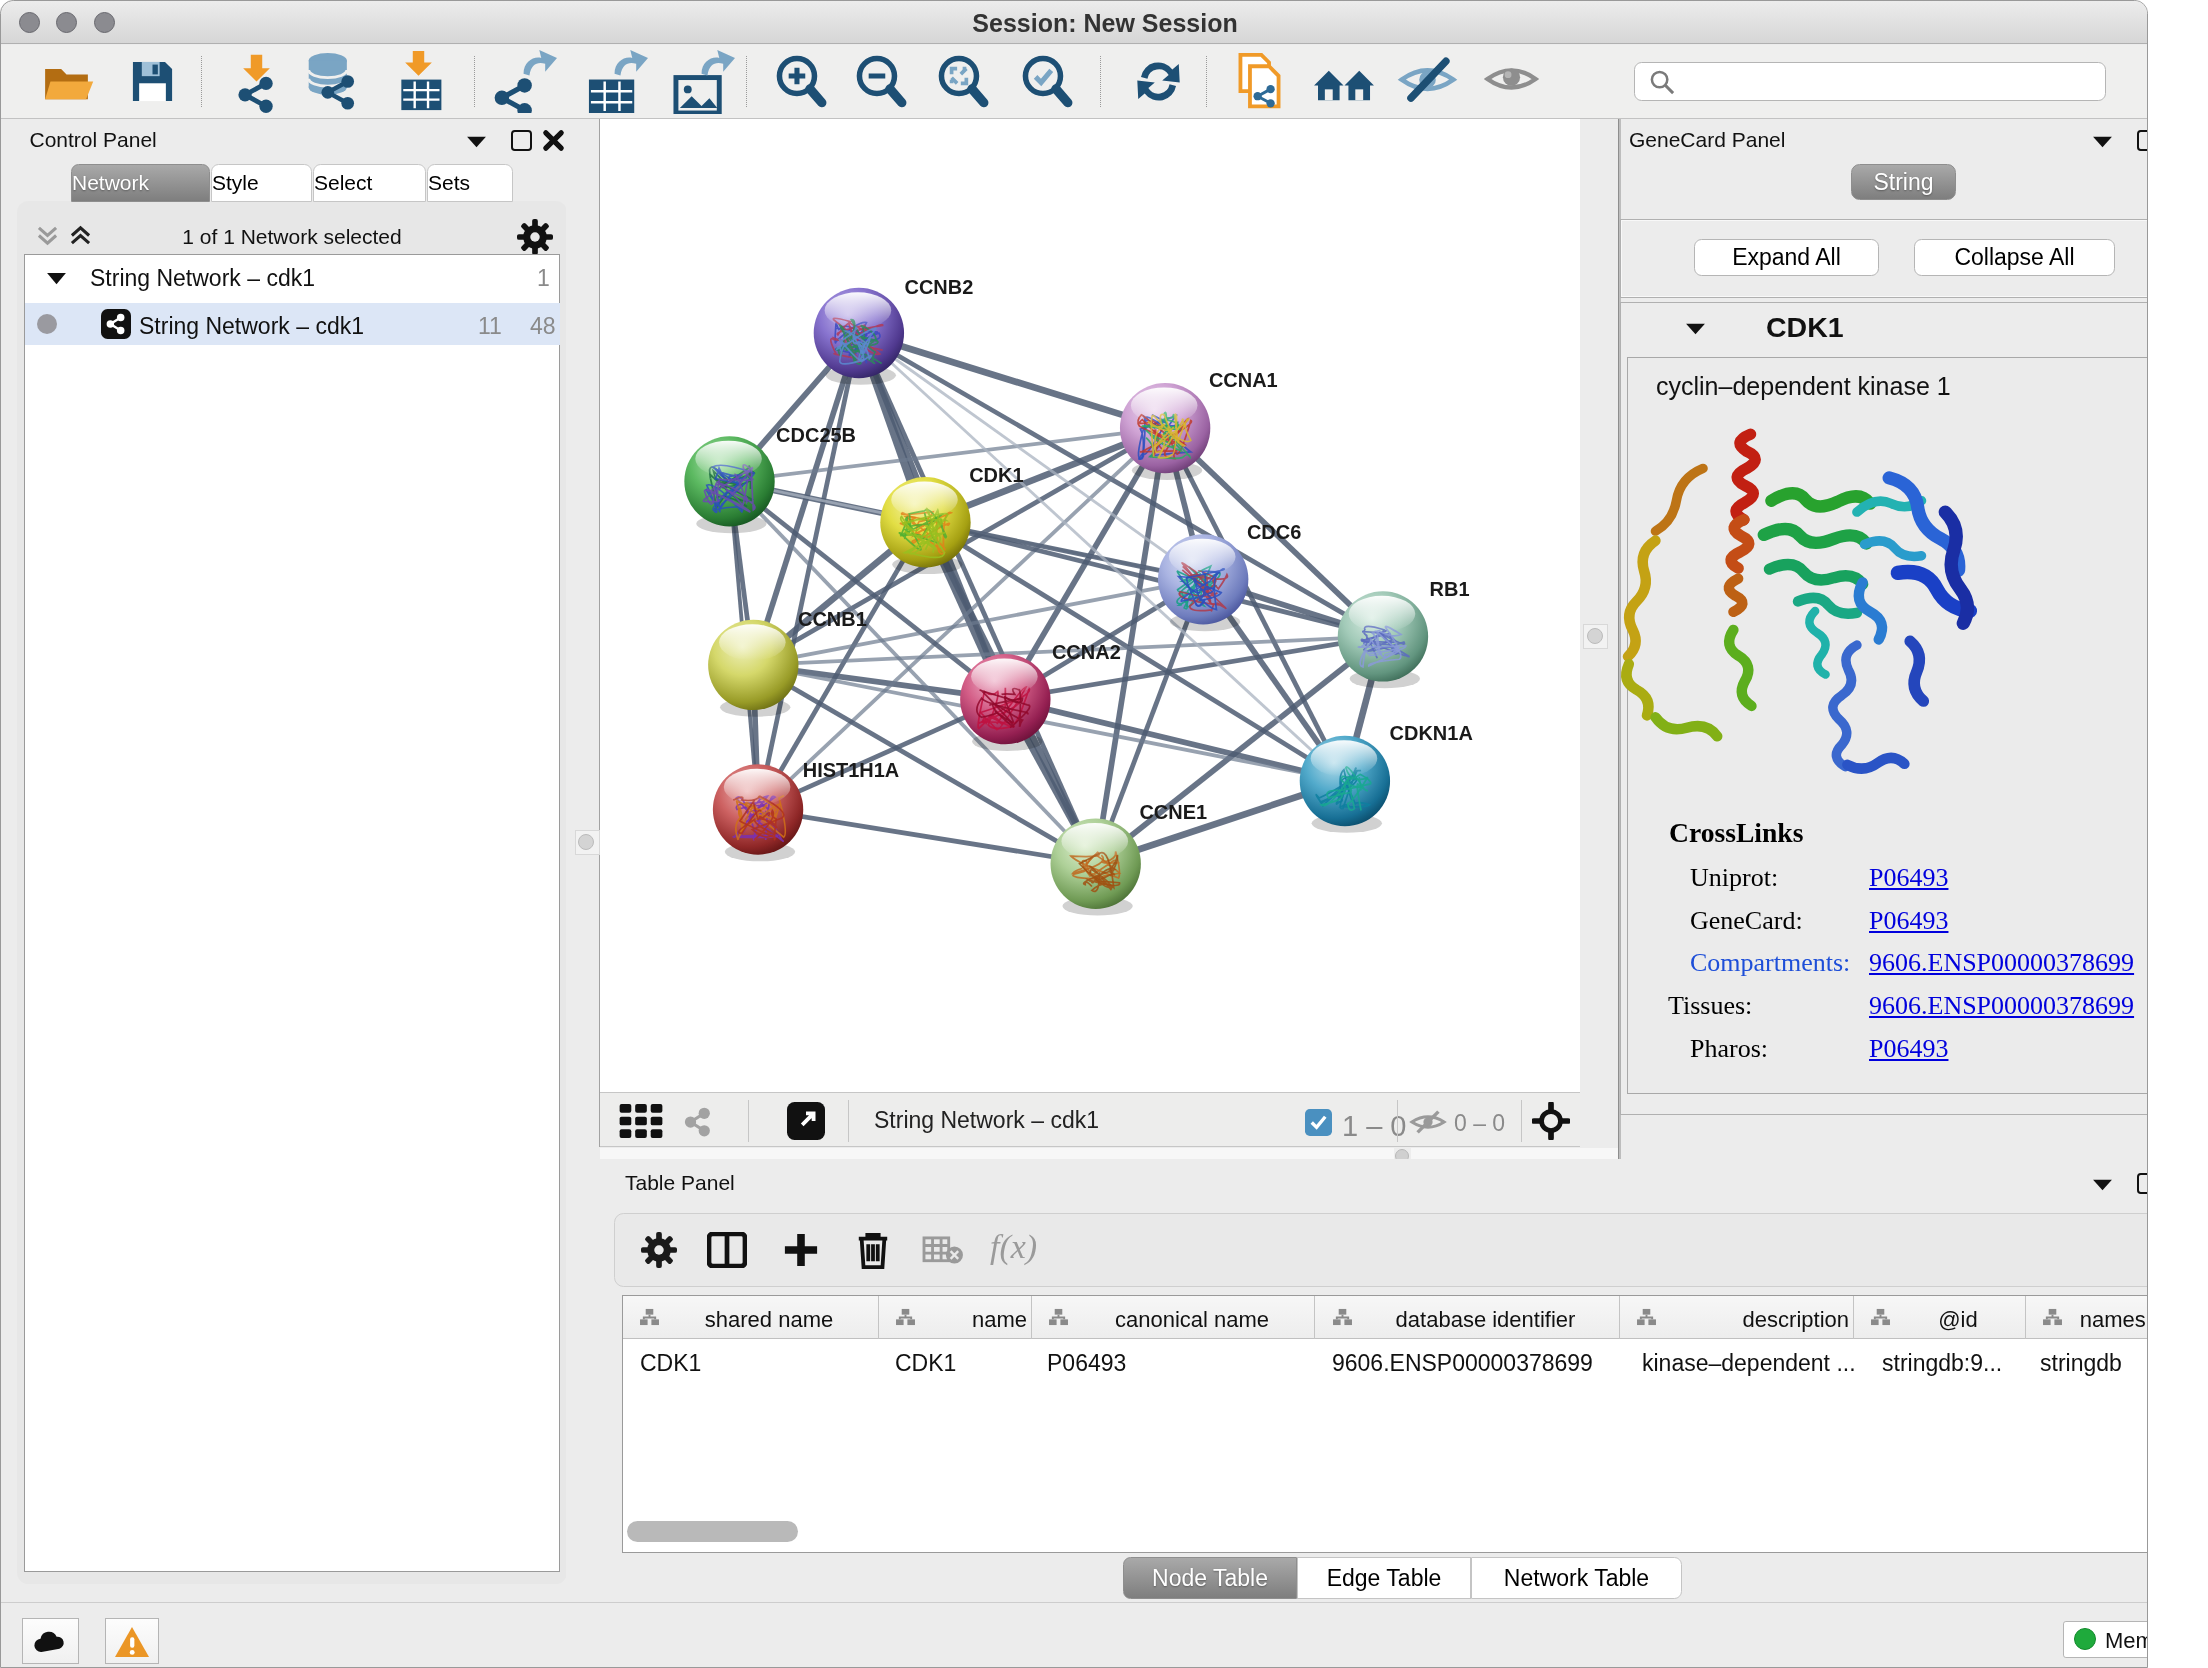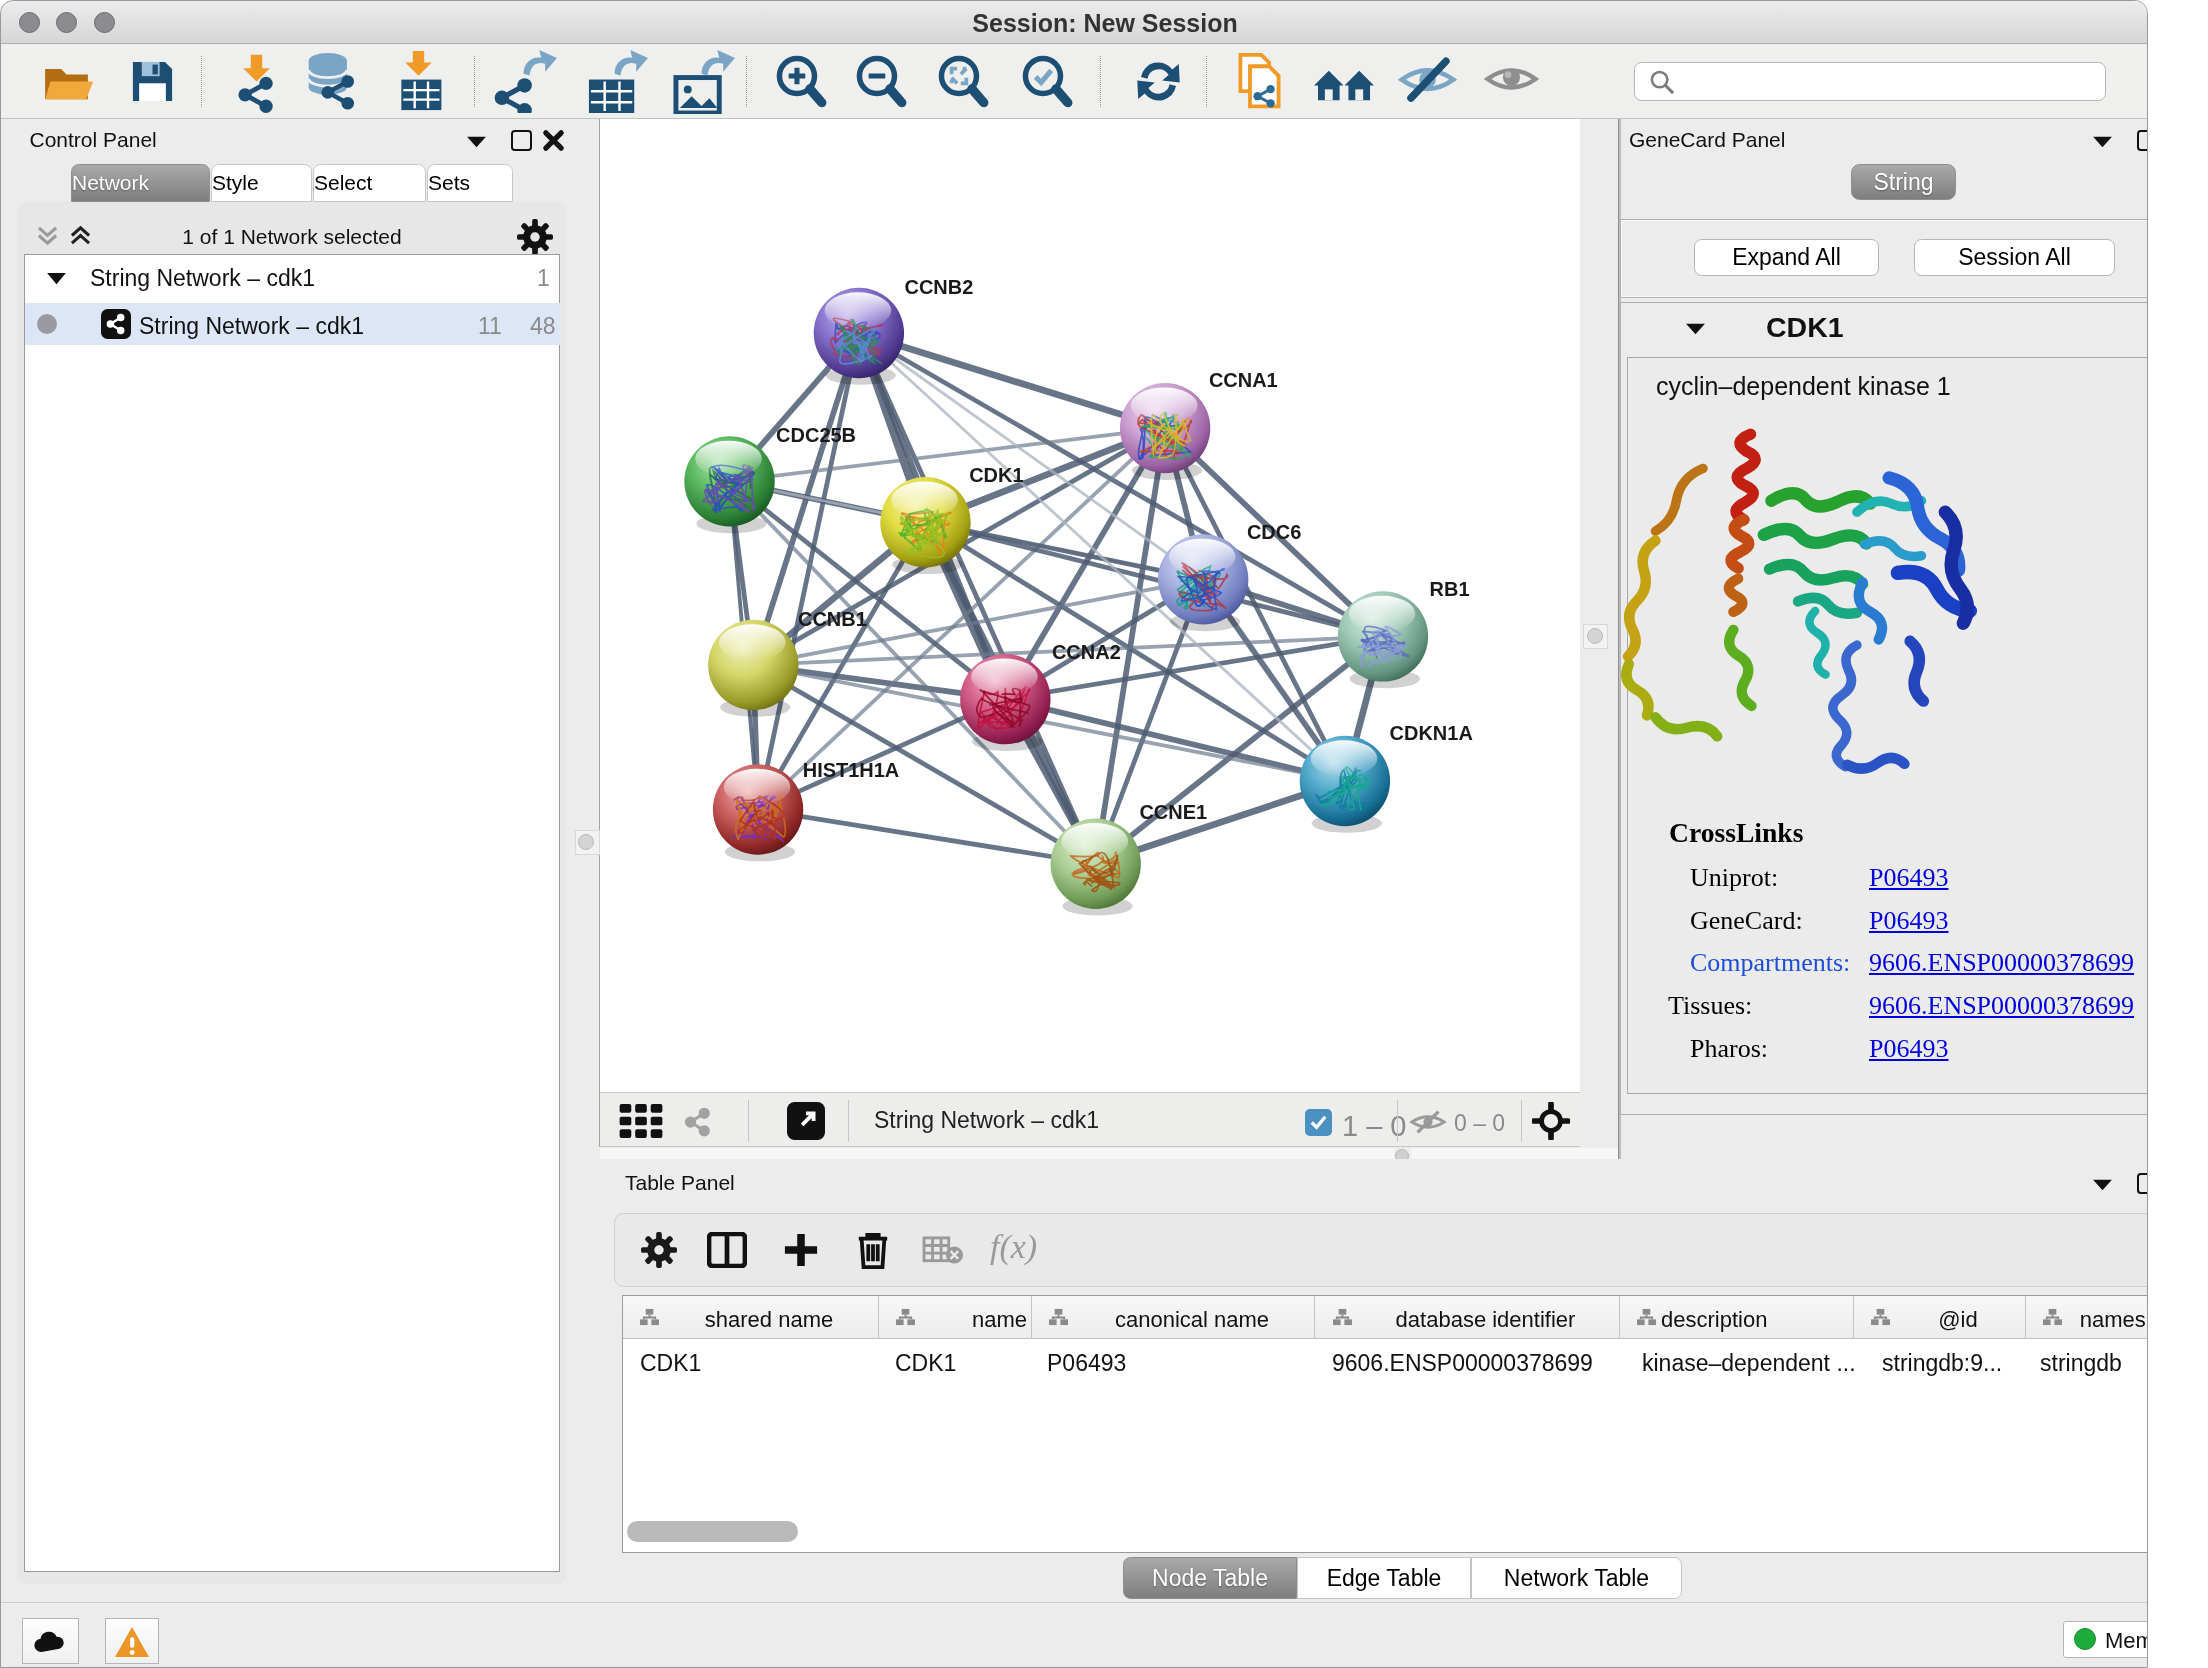--- a/index.html
+++ b/index.html
@@ -540,21 +540,21 @@
 <svg class="abs" style="left:2089px;top:133px" width="25" height="16" viewBox="0 0 26 17">
       <path d="M3 3 L23 3 L13 14 Z" fill="#111"></path>
     </svg>
 <div class="abs" style="left:2136px;top:129px;width:21px;height:21px;border:2.9px solid #111;border-radius:3.8px"></div>
 <svg class="abs" style="left:2169px;top:128px" width="23" height="23" viewBox="0 0 24 24">
       <path d="M4 4 L20 20 M20 4 L4 20" stroke="#111" stroke-width="5.5" stroke-linecap="round"></path>
     </svg>
 <div class="abs" style="left:1850px;top:163px;width:105px;height:36px;background:linear-gradient(#a9a9a9,#7e7e7e);border:1px solid #8e8e8e;border-radius:8.6px;color:#fff;font-size:23px;text-align:center;line-height:34px;text-shadow:0 1px 1.9px rgba(0,0,0,.35)">String</div>
 <div class="abs" style="left:1619px;top:218px;width:568px;height:79px;background:#ececec;border:1px solid #b0b0b0;box-shadow:inset 0 0 0 1px #f8f8f8"></div>
 <div class="abs btn" style="left:1693px;top:238px;width:185px;height:37px;line-height:35px">Expand All</div>
-<div class="abs btn" style="left:1913px;top:238px;width:201px;height:37px;line-height:35px">Session All</div>
+<div class="abs btn" style="left:1913px;top:238px;width:201px;height:37px;line-height:35px">Collapse All</div>
 <div class="abs" style="left:1619px;top:301px;width:568px;height:813px;background:#ececec;border:1px solid #b0b0b0"></div>
 <svg class="abs" style="left:1682px;top:320px" width="25" height="16" viewBox="0 0 26 17">
       <path d="M3 3 L23 3 L13 14 Z" fill="#111"></path>
     </svg>
 <div class="abs" style="left:1765px;top:310px;font-size:28.5px;font-weight:700;color:#111">CDK1</div>
 <div class="abs" style="left:1626px;top:356px;width:554px;height:737px;background:#ebebeb;border:1px solid #a8a8a8"></div>
 <div class="abs" style="left:1655px;top:371px;font-size:25px;color:#111">cyclin–dependent kinase 1</div>
 <svg class="abs" style="left:1607px;top:418px" width="418" height="361" viewBox="0 0 440 380">
 <g fill="none" stroke-linecap="round" stroke-linejoin="round">
 <path d="M150 16 q-20 8 -4 18 q18 8 0 18 q-19 9 -2 18 q18 8 0 18 q-18 9 -1 18" stroke="#c22012" stroke-width="12"></path>
@@ -681,21 +681,21 @@
 <div class="abs" style="left:1355px;top:1306px;width:259px;text-align:center;font-size:22px;color:#111">database identifier</div>
 <div class="abs" style="left:1852px;top:1295px;width:0;height:43px;border-left:1px solid #c4c4c4"></div>
 <svg class="abs" style="left:1635px;top:1307px" width="21" height="18" viewBox="0 0 22 19">
       <g fill="#8a8a8a">
         <rect x="7" y="1" width="8" height="6"></rect>
         <rect x="1" y="12" width="8" height="6"></rect>
         <rect x="13" y="12" width="8" height="6"></rect>
         <path d="M11 7 V10 M5 12 V10 H17 V12" stroke="#8a8a8a" stroke-width="2" fill="none"></path>
       </g>
     </svg>
-<div class="abs" style="left:1660px;top:1306px;width:188px;text-align:left;font-size:22px;color:#111">description</div>
+<div class="abs" style="left:1660px;top:1306px;width:188px;text-align:right;font-size:22px;color:#111">description</div>
 <div class="abs" style="left:2024px;top:1295px;width:0;height:43px;border-left:1px solid #c4c4c4"></div>
 <svg class="abs" style="left:1869px;top:1307px" width="21" height="18" viewBox="0 0 22 19">
       <g fill="#8a8a8a">
         <rect x="7" y="1" width="8" height="6"></rect>
         <rect x="1" y="12" width="8" height="6"></rect>
         <rect x="13" y="12" width="8" height="6"></rect>
         <path d="M11 7 V10 M5 12 V10 H17 V12" stroke="#8a8a8a" stroke-width="2" fill="none"></path>
       </g>
     </svg>
 <div class="abs" style="left:1894px;top:1306px;width:126px;text-align:center;font-size:22px;color:#111">@id</div>

